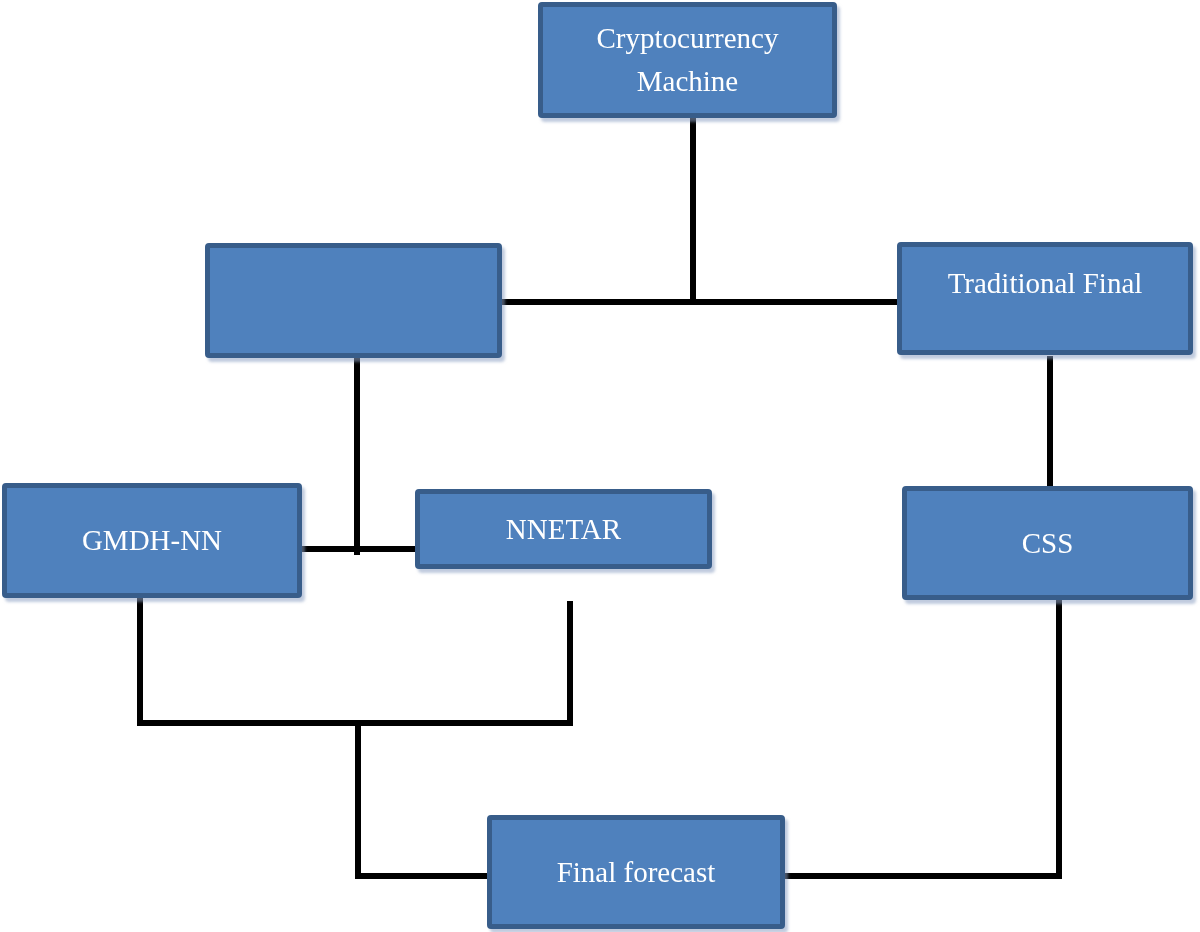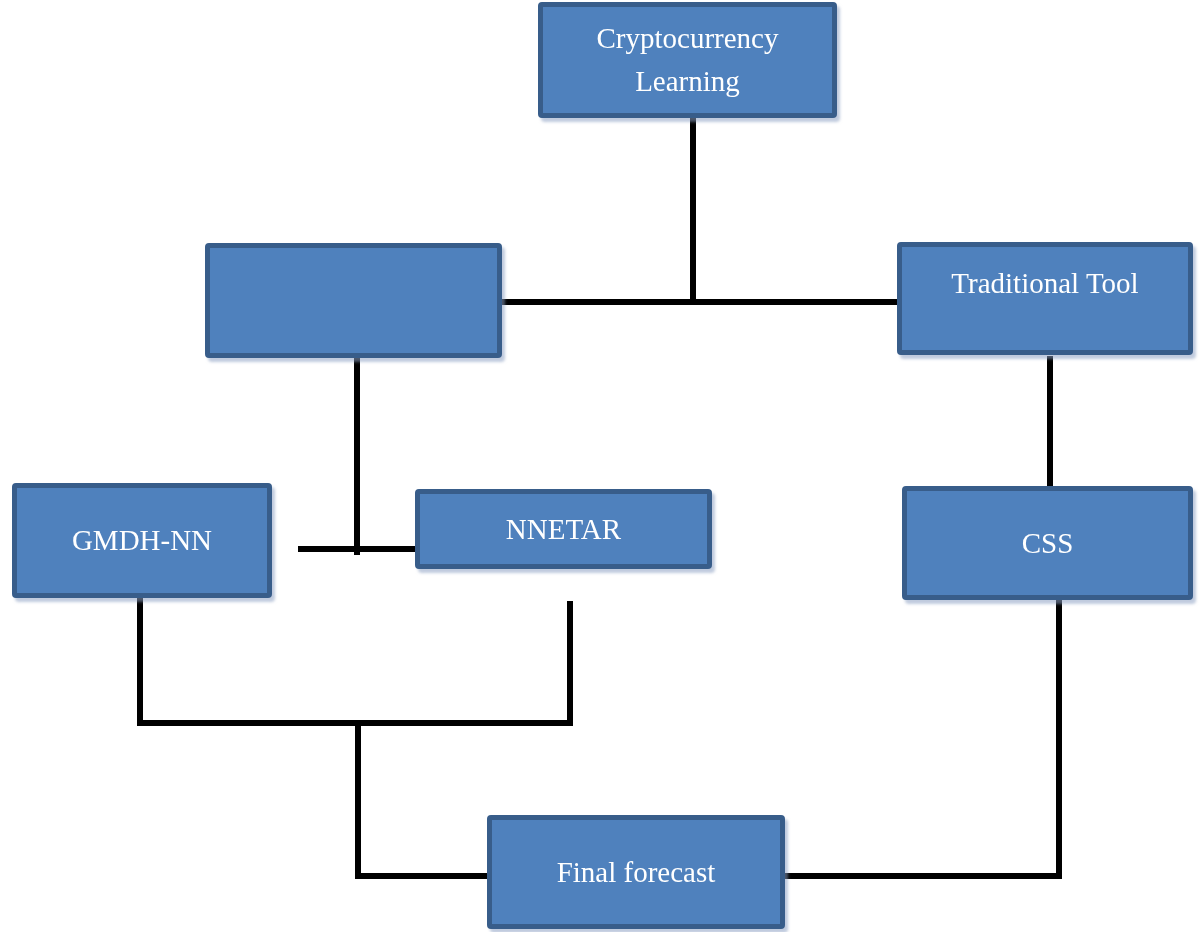--- a/index.html
+++ b/index.html
@@ -47,36 +47,36 @@
   <div class="line" style="left:567px;top:601px;width:6px;height:125px"></div>
   <div class="line" style="left:137px;top:720px;width:436px;height:6px"></div>
   <div class="line" style="left:355px;top:720px;width:6px;height:159px"></div>
   <div class="line" style="left:355px;top:873px;width:134px;height:6px"></div>
   <div class="line" style="left:1056px;top:598px;width:6px;height:281px"></div>
   <div class="line" style="left:783px;top:873px;width:279px;height:6px"></div>
 
   <div class="node" style="left:538px;top:2px;width:299px;height:116px">
     <div class="label">
       <span>Cryptocurrency</span>
-      <span>Learning</span>
+      <span>Machine</span>
     </div>
   </div>
 
   <div class="node" style="left:205px;top:243px;width:297px;height:115px">
     <div class="label">
     </div>
   </div>
 
   <div class="node label-high" style="left:897px;top:242px;width:296px;height:113px">
     <div class="label">
-      <span>Traditional Tool</span>
+      <span>Traditional Final</span>
     </div>
   </div>
 
-  <div class="node" style="left:12px;top:483px;width:260px;height:115px">
+  <div class="node" style="left:2px;top:483px;width:300px;height:115px">
     <div class="label">
       <span>GMDH-NN</span>
     </div>
   </div>
 
   <div class="node" style="left:415px;top:489px;width:297px;height:80px">
     <div class="label">
       <span>NNETAR</span>
     </div>
   </div>

